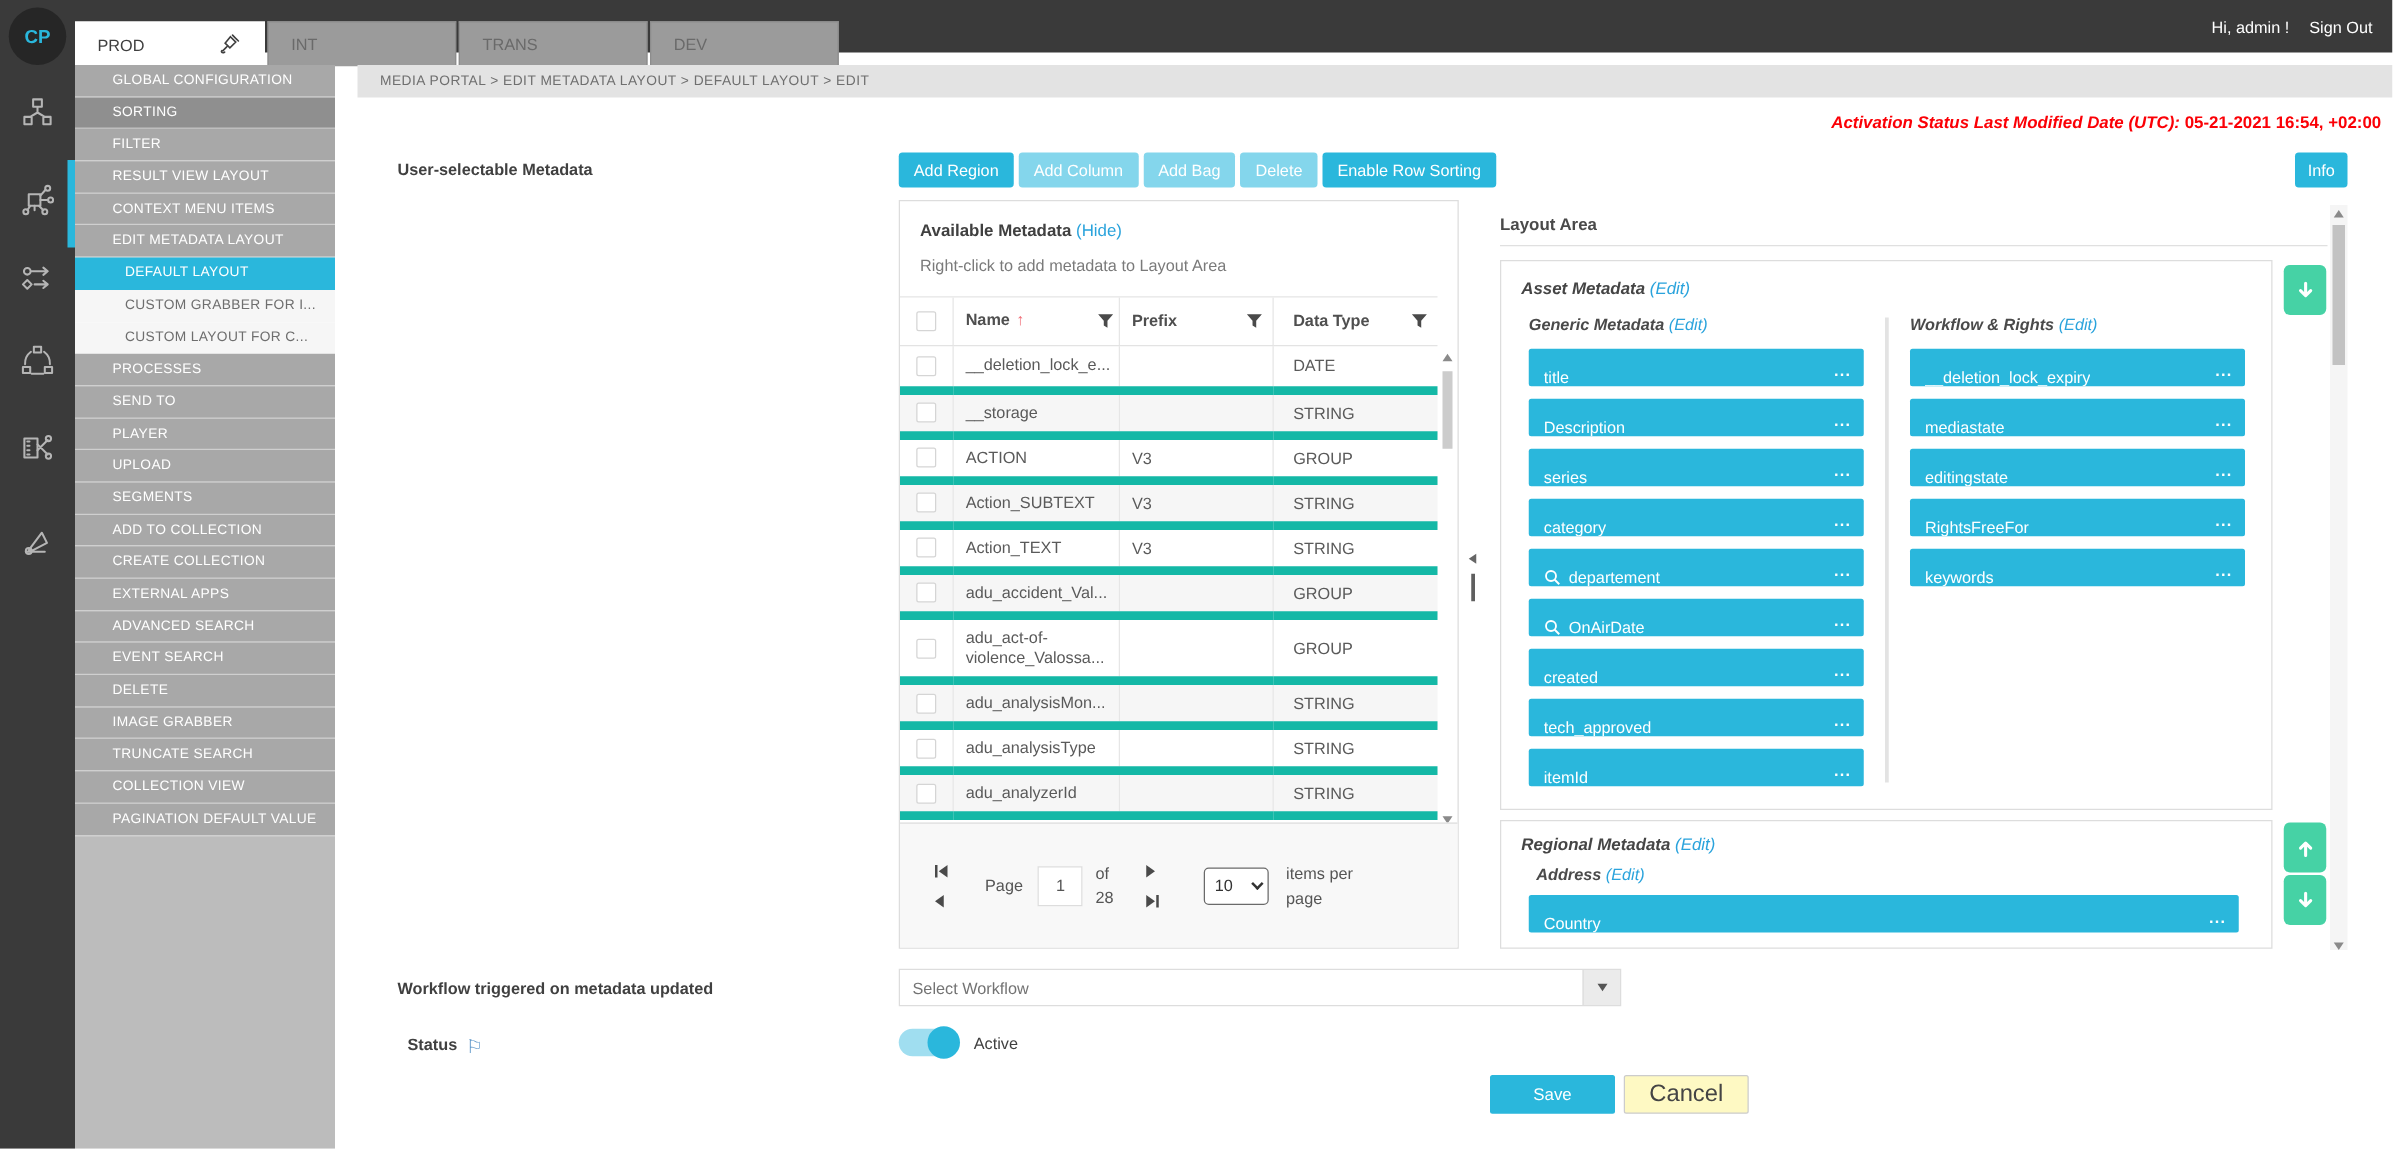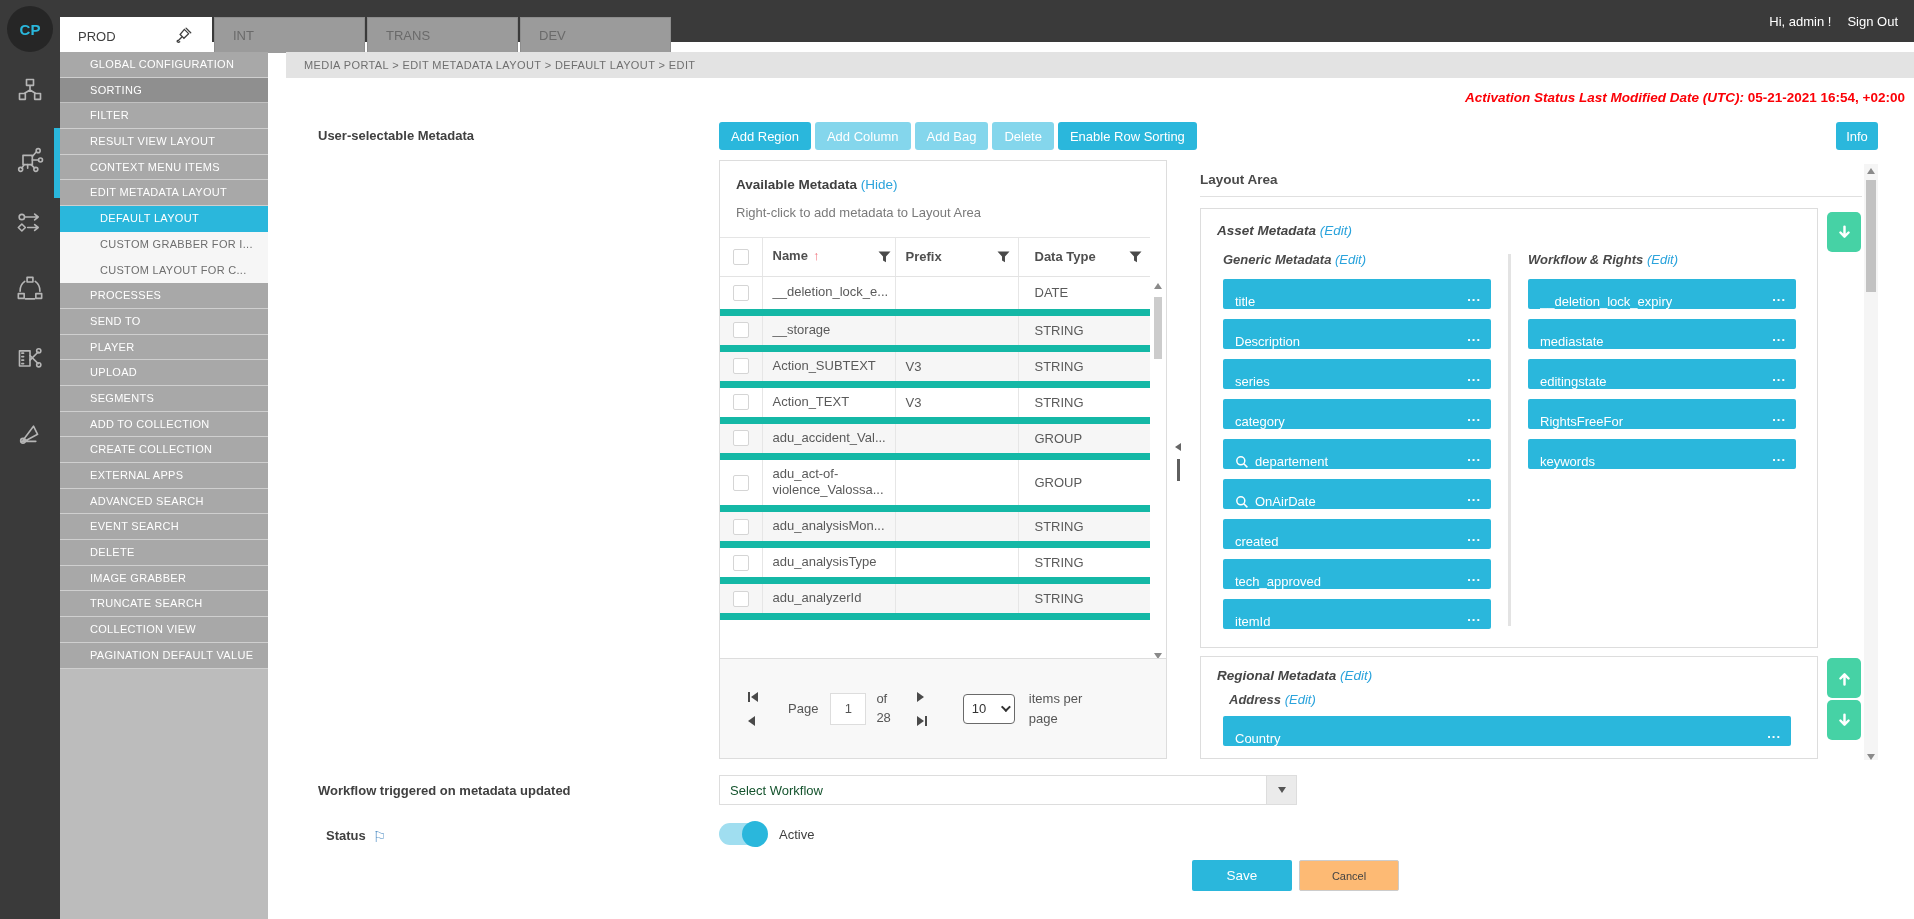--- a/index.html
+++ b/index.html
@@ -111,32 +111,32 @@
   .g-btn{position:absolute;width:34px;height:40px;background:#46d2a5;border:none;border-radius:5px;
     display:flex;align-items:center;justify-content:center;cursor:pointer;}
   .rsb{position:absolute;left:1864px;top:164px;width:14px;height:596px;background:#f5f5f5;}
   .rsb-thumb{position:absolute;top:16px;left:2px;width:10px;height:112px;background:#c2c2c2;}
   .rsb .tri-up-s{margin-top:4px;}
 
   
   .wf-label{position:absolute;left:318px;top:783px;font-size:13px;font-weight:600;color:#404040;}
   .wf-select{position:absolute;left:719px;top:775px;width:578px;height:30px;border:1px solid #ddd;background:#fff;
     display:flex;align-items:center;cursor:pointer;}
-  .wf-ph{color:#14532d;font-size:13px;padding-left:10px;flex:1;}
+  .wf-ph{color:#737373;font-size:13px;padding-left:10px;flex:1;}
   .wf-dd{width:30px;height:100%;background:#ebebeb;border-left:1px solid #ddd;display:flex;align-items:center;justify-content:center;}
   .tri-d{width:0;height:0;border-left:4px solid transparent;border-right:4px solid transparent;border-top:6px solid #555;}
   .status-label{position:absolute;left:326px;top:828px;font-size:13px;font-weight:600;color:#404040;display:flex;gap:7px;}
   .flag{color:#5e97c9;font-size:15px;font-weight:400;}
   .toggle{position:absolute;left:719px;top:823px;width:46px;height:22px;border-radius:11px;background:#a0def0;cursor:pointer;}
   .knob{position:absolute;right:-3px;top:-2px;width:26px;height:26px;border-radius:50%;background:#2ab7dc;}
   .active-lbl{position:absolute;left:779px;top:827px;font-size:13px;color:#404040;}
   .btn-save{position:absolute;left:1192px;top:860px;width:100px;height:31px;background:#2ab7dc;color:#fff;
     font-size:13.5px;border:none;border-radius:2px;cursor:pointer;}
-  .btn-cancel{position:absolute;left:1299px;top:860px;width:100px;height:31px;background:#fdba74;color:#444;
-    font-size:11px;border:1px solid #ccc;border-radius:2px;cursor:pointer;}
+  .btn-cancel{position:absolute;left:1299px;top:860px;width:100px;height:31px;background:#fef9c3;color:#444;
+    font-size:19px;border:1px solid #ccc;border-radius:2px;cursor:pointer;}
 </style>
 </head>
 <body>
 
 <div class="rail">
   <div class="cp-badge">
       <span>CP</span>
     </div>
   <div class="rail-ico" style="top:73px">
     <svg width="28" height="28" viewBox="0 0 24 24">
@@ -297,20 +297,26 @@
             <td class="c-name">__deletion_lock_e...</td>
             <td class="c-prefix"></td>
             <td class="c-type">DATE</td>
           </tr>
           <tr class="alt">
             <td class="c-check"><span class="cbx"></span></td>
             <td class="c-name">__storage</td>
             <td class="c-prefix"></td>
             <td class="c-type">STRING</td>
           </tr>
+          <tr>
+            <td class="c-check"><span class="cbx"></span></td>
+            <td class="c-name">ACTION</td>
+            <td class="c-prefix">V3</td>
+            <td class="c-type">GROUP</td>
+          </tr>
           <tr class="alt">
             <td class="c-check"><span class="cbx"></span></td>
             <td class="c-name">Action_SUBTEXT</td>
             <td class="c-prefix">V3</td>
             <td class="c-type">STRING</td>
           </tr>
           <tr>
             <td class="c-check"><span class="cbx"></span></td>
             <td class="c-name">Action_TEXT</td>
             <td class="c-prefix">V3</td>

